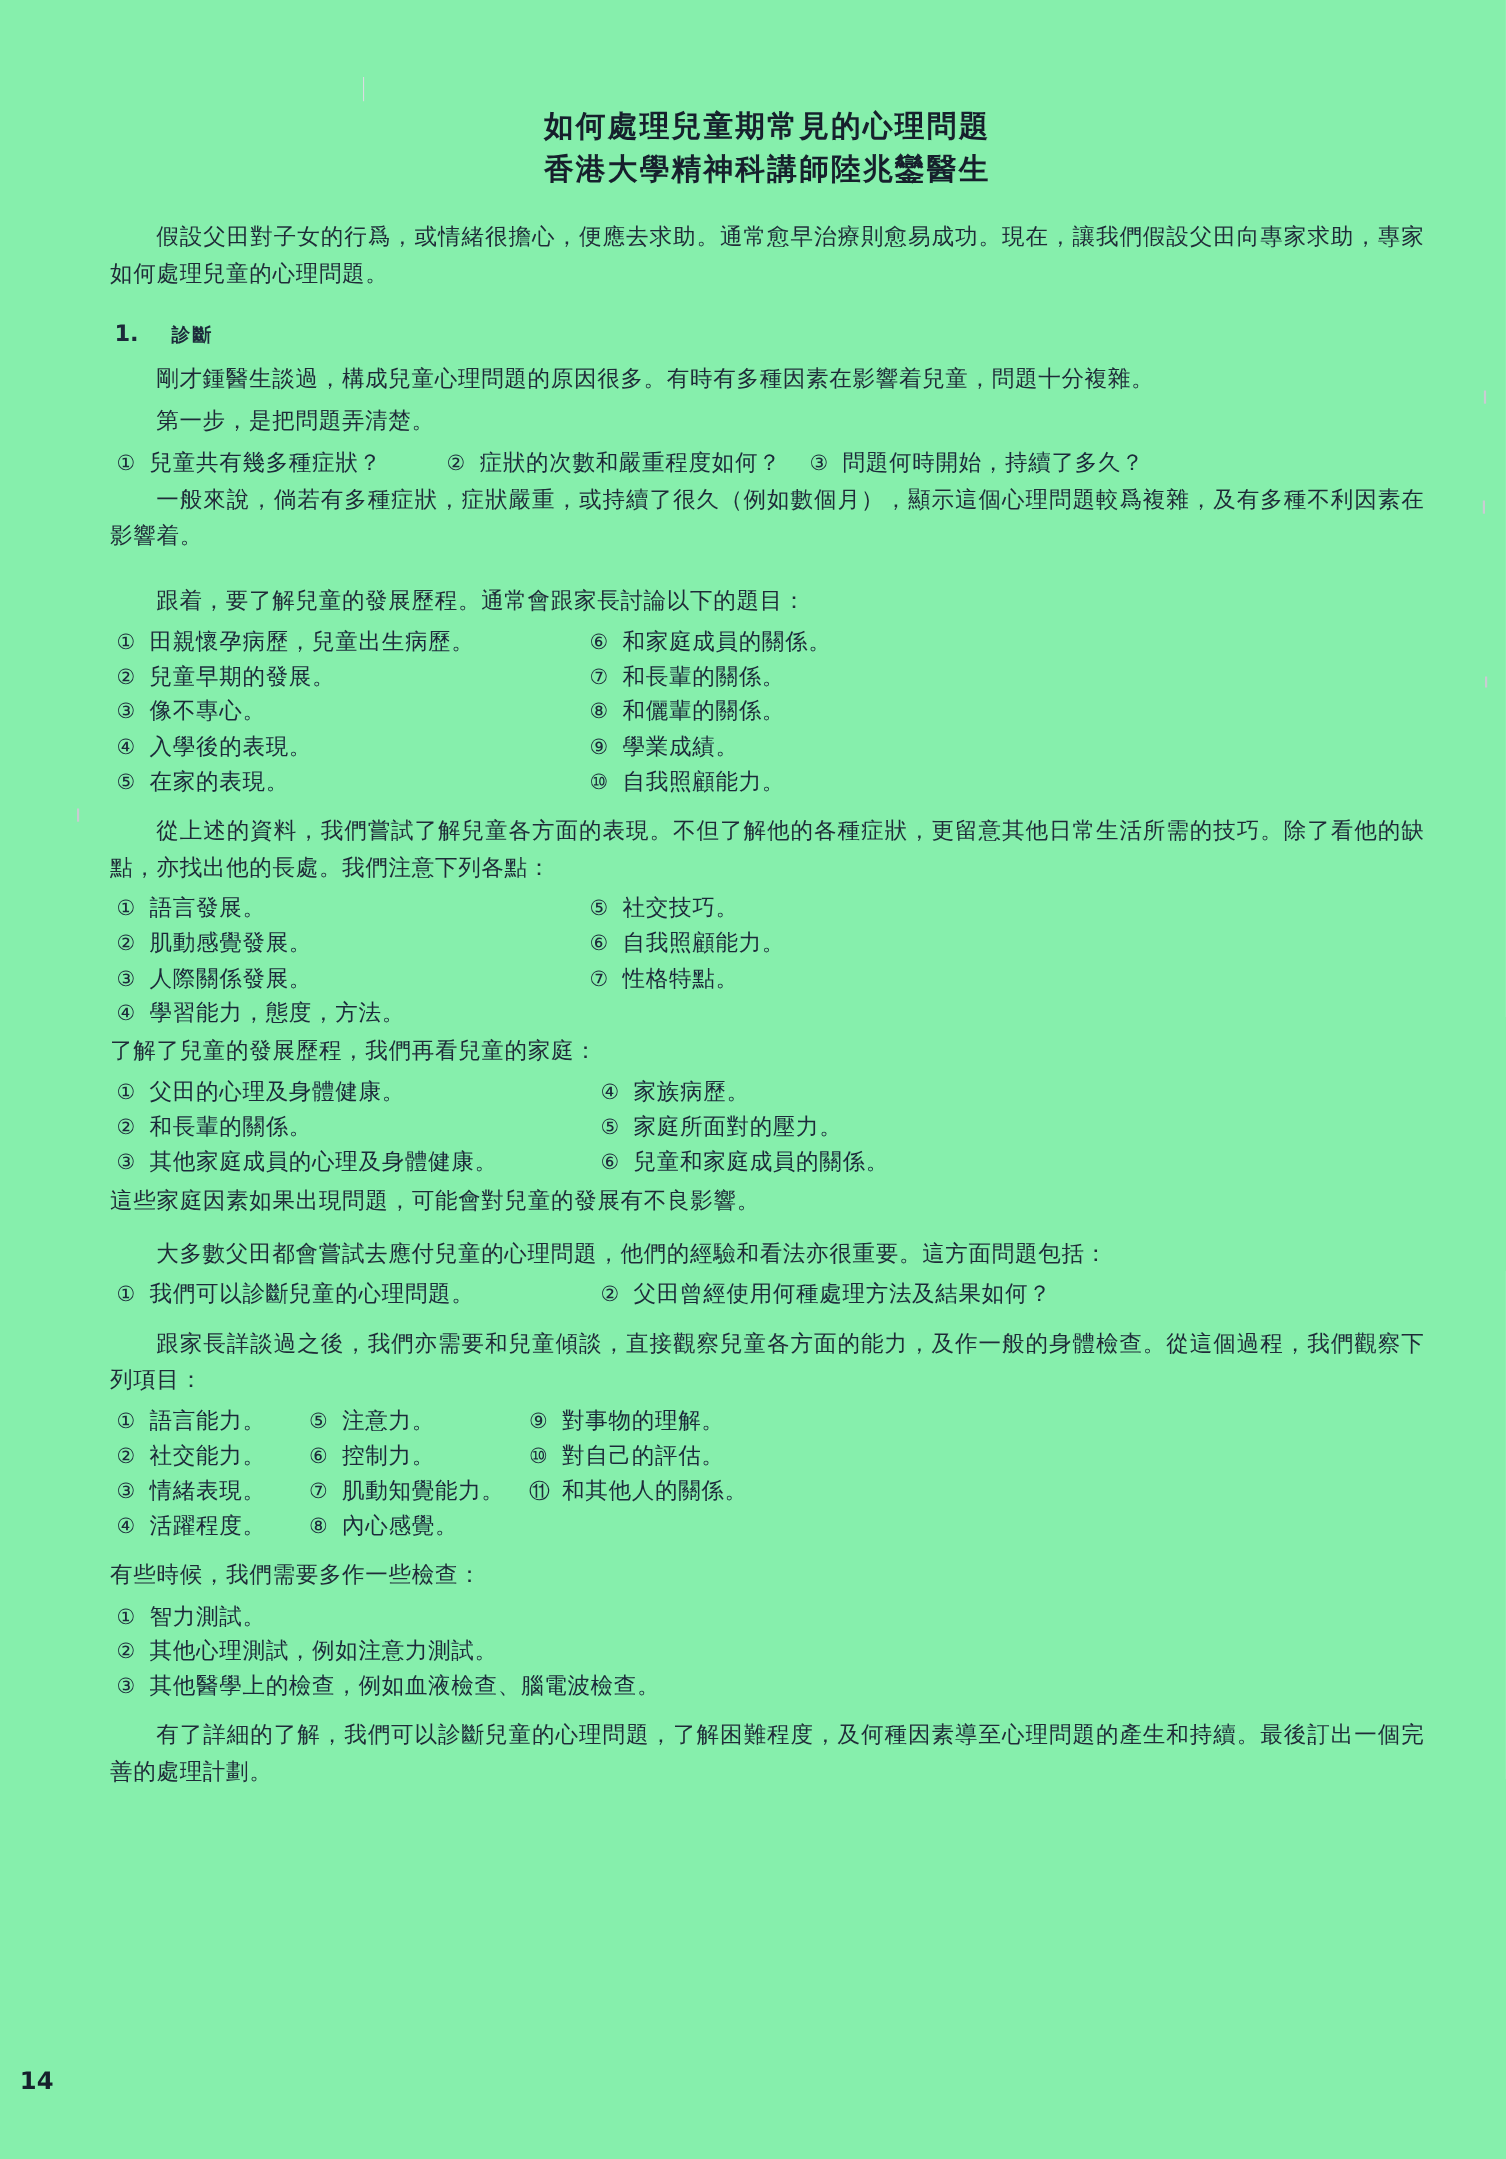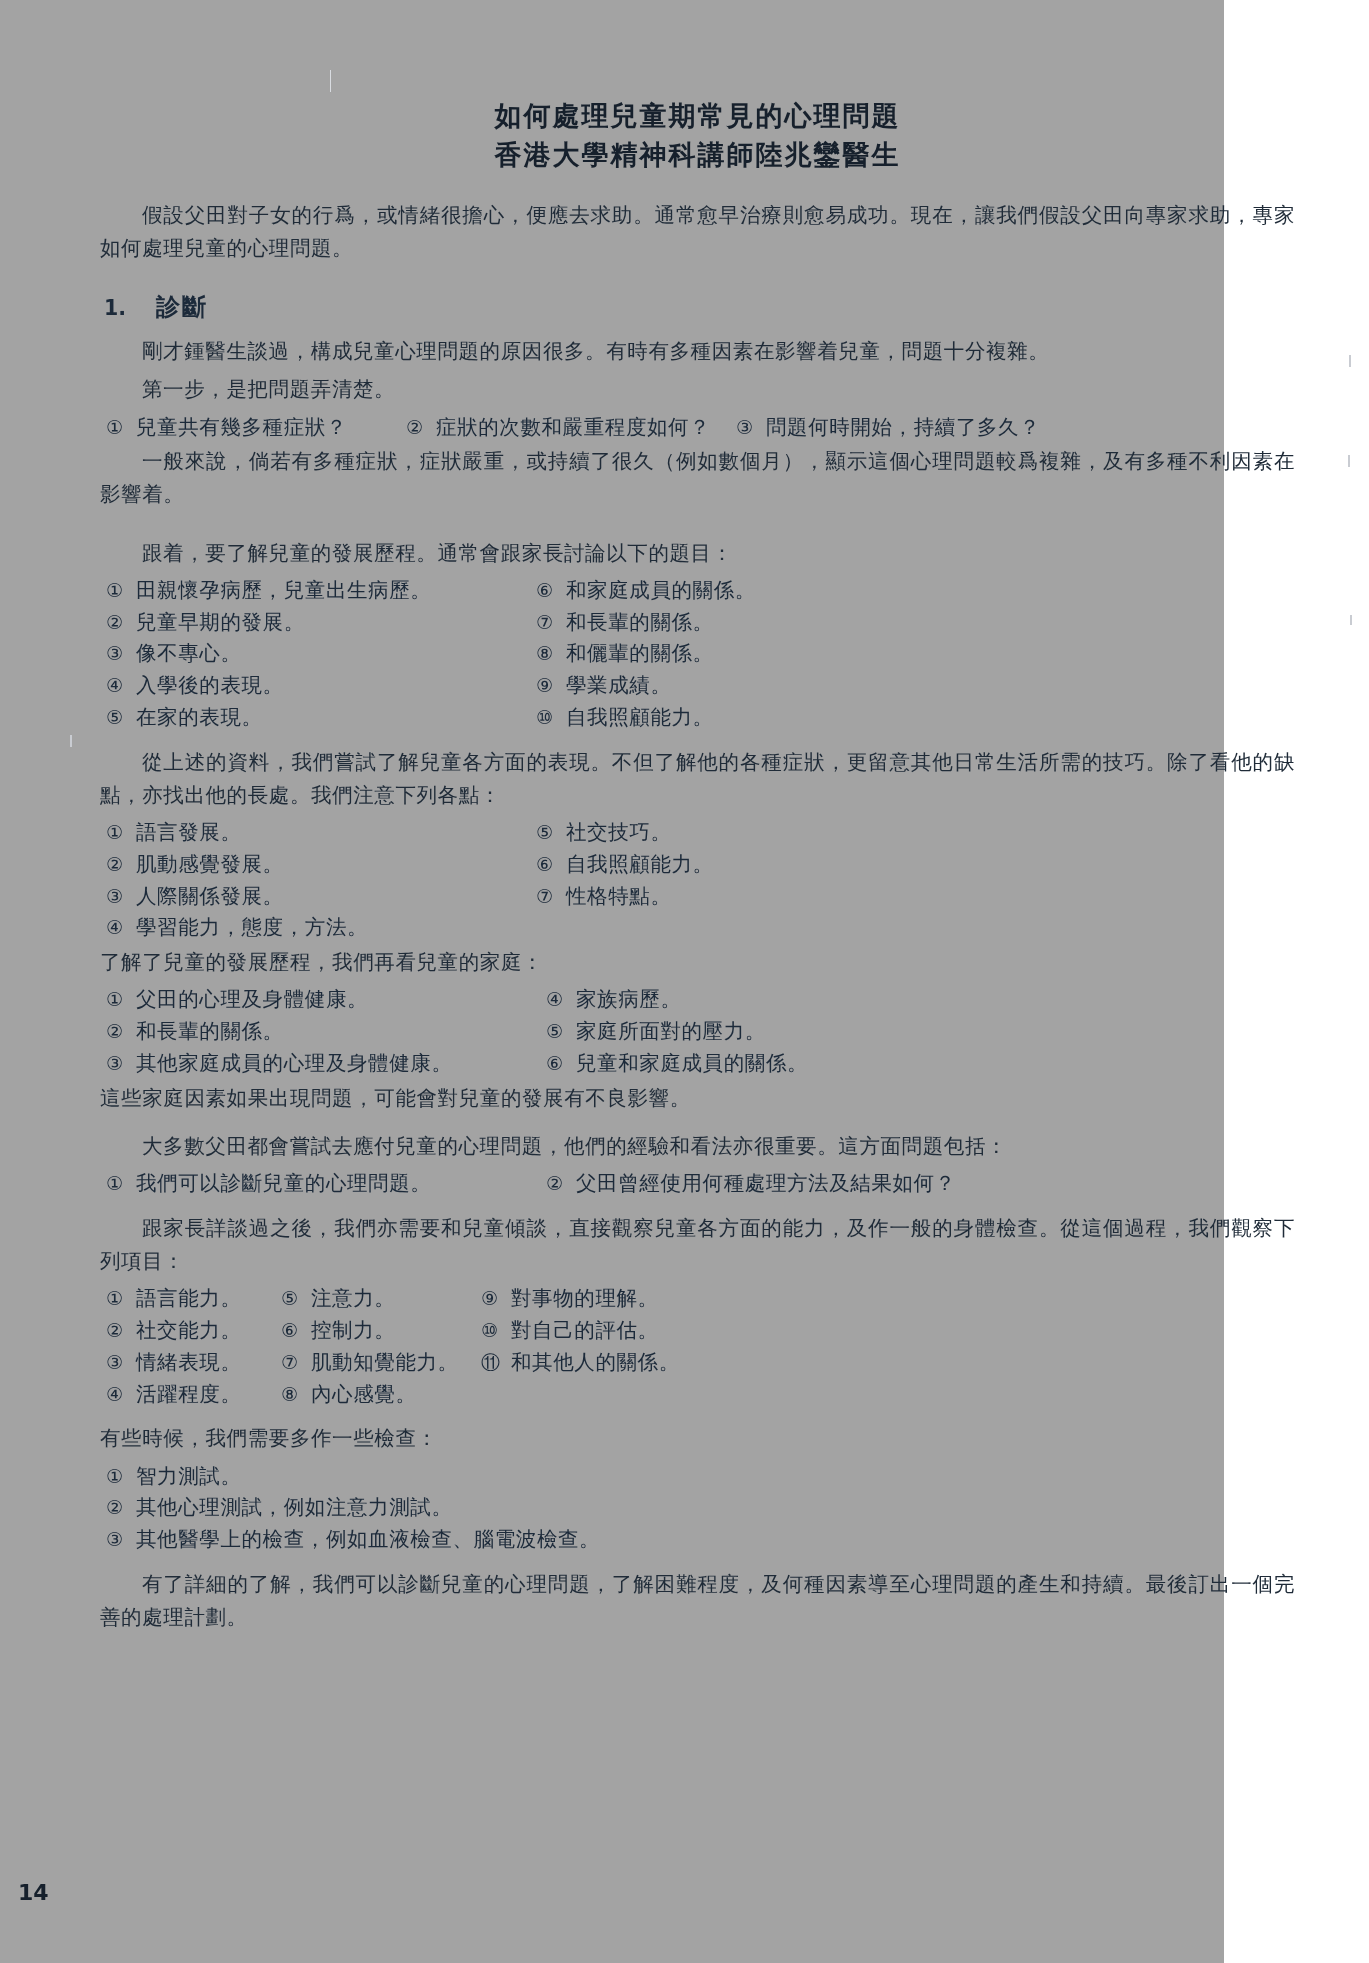--- a/index.html
+++ b/index.html
@@ -11,23 +11,23 @@
     width: 1369px;
     height: 1963px;
     position: relative;
     font-family: "DejaVu Sans", "Liberation Sans", sans-serif;
     color: #1c2a3a;
     overflow: hidden;
   }
   .page {
     position: absolute;
     top: 0; left: 0;
-    width: 1224px;
+    width: 1369px;
     height: 1963px;
-    background: #a3a3a3;
+    background: #86efac;
   }
   .content {
     position: absolute;
     left: 100px;
     top: 95px;
     width: 1195px;
   }
   h1.doc-title {
     font-size: 27px;
     font-weight: bold;
@@ -63,21 +63,21 @@
     margin: 26px 0 12px 0;
   }
   .section-num {
     width: 56px;
     font-size: 20.5px;
     font-weight: bold;
     padding-left: 4px;
     box-sizing: border-box;
   }
   .section-title {
-    font-size: 24px;
+    font-size: 17px;
     font-weight: bold;
     letter-spacing: 2px;
   }
   .spacer-sm { height: 10px; }
   .spacer-md { height: 20px; }
 
   .list-row {
     display: flex;
     font-size: 20.5px;
     line-height: 1.55;

